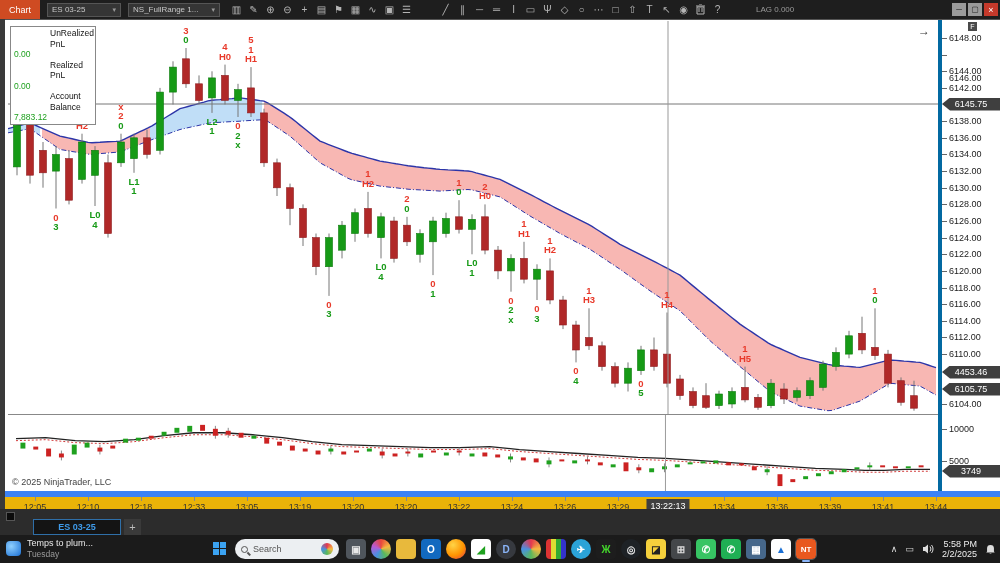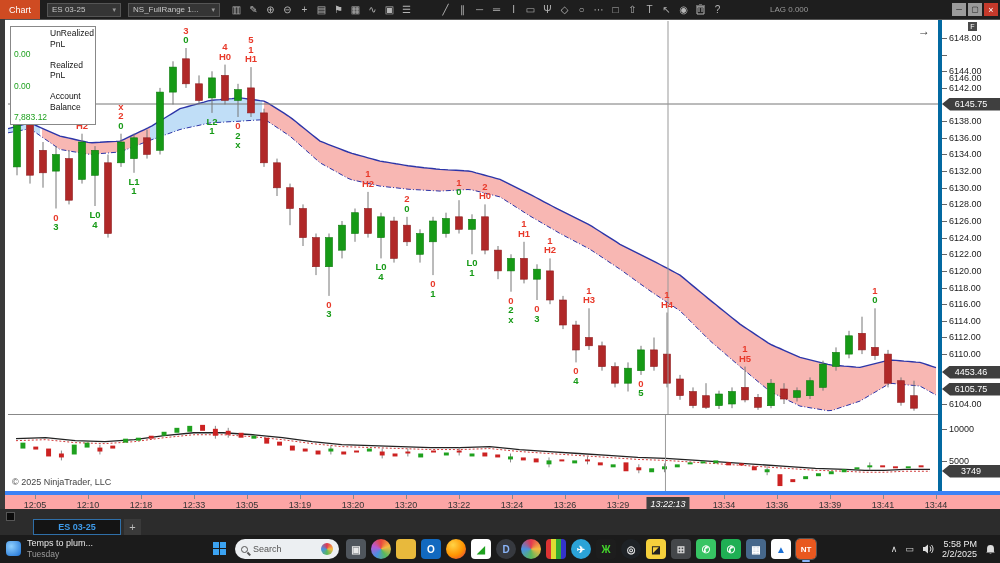--- a/index.html
+++ b/index.html
@@ -11,47 +11,47 @@
            display:flex;align-items:center;}
   .chart-tab{background:#cf4b22;color:#fff;font-size:9px;height:19px;padding:0 9px;
              display:flex;align-items:center;}
   .dd{display:flex;align-items:center;justify-content:space-between;background:#353535;
       border:1px solid #555;height:14px;margin-left:7px;padding:0 4px;font-size:8px;color:#c8c8c8;}
   .dd .caret{font-size:7px;color:#999;margin-left:3px;}
   .tb-icons{display:flex;align-items:center;margin-left:8px;}
   .tb-icon{width:17px;height:16px;display:flex;align-items:center;justify-content:center;
            font-size:10px;color:#b5b5b5;}
   .tb-sep{width:14px;}
-  .lag{margin-left:44px;font-size:8px;color:#9a9a9a;}
+  .lag{margin-left:30px;font-size:8px;color:#9a9a9a;}
   .dt{margin-left:26px;font-size:8px;color:#9a9a9a;margin-top:40px;}
   .winbtns{margin-left:auto;display:flex;gap:2px;margin-right:2px;}
   .winbtn{width:14px;height:13px;display:flex;align-items:center;justify-content:center;
           font-size:8px;background:#9a9a9a;color:#1e1e1e;}
   .winbtn.close{background:#c4392b;color:#fff;font-size:9px;}
   
   .chartwin{position:absolute;left:5px;top:19px;width:995px;height:490px;background:#fff;
             border-top:1px solid #555;}
   #main-svg{position:absolute;left:3px;top:1px;}
   #ind-svg{position:absolute;left:3px;top:394px;border-top:1px solid #888;}
   .priceaxis{position:absolute;left:933px;top:0;width:42px;height:471px;background:#fff;
              border-left:4px solid #0369a1;font-size:9px;color:#222;}
   .ptick{position:absolute;left:0;width:5px;height:1px;background:#666;}
   .plabel{position:absolute;left:7px;transform:translateY(-50%);}
   .pbadge{position:absolute;left:0;width:58px;height:13px;background:#3f3f3f;color:#fff;
           font-size:9px;display:flex;align-items:center;justify-content:center;
           clip-path:polygon(0 50%,8px 0,100% 0,100% 100%,8px 100%);}
   .fbadge{position:absolute;right:3px;top:2px;width:9px;height:9px;background:#4a4a4a;color:#fff;
           font-size:7px;display:flex;align-items:center;justify-content:center;}
   .arrow-latest{position:absolute;left:913px;top:4px;font-size:12px;color:#333;}
-  .timeaxis{position:absolute;left:0;top:471px;width:995px;height:19px;background:#fca5a5;
-            border-top:4px solid #3b82f6;font-size:9px;color:#333;}
+  .timeaxis{position:absolute;left:0;top:471px;width:995px;height:19px;background:#eab308;
+            border-top:6px solid #3b82f6;font-size:9px;color:#333;}
   .ttick{position:absolute;top:0;width:1px;height:4px;background:#888;}
   .tlabel{position:absolute;top:5px;transform:translateX(-50%);}
   .tbadge{position:absolute;top:2px;height:14px;background:#3f3f3f;color:#fff;font-size:9px;
-          display:flex;align-items:center;padding:0 4px;transform:translateX(-50%);font-style:italic;}
+          display:flex;align-items:center;padding:0 4px;transform:translateX(-50%);}
   .pnlbox{position:absolute;left:5px;top:6px;width:86px;background:#fff;border:1px solid #888;
           padding:1px 3px;font-size:8.5px;line-height:10.5px;}
   .pnlbox .lbl{color:#111;margin-left:36px;}
   .pnlbox .val{color:#1fa11f;}
   .copyright{position:absolute;left:7px;top:457px;font-size:9px;color:#444;}
   
   .bottombar{position:absolute;left:0;top:509px;width:1000px;height:26px;background:#2c2c2c;}
   .mini-icon{position:absolute;left:6px;top:3px;width:9px;height:9px;background:#0b0b0b;border:1px solid #555;}
   .chart-tab2{position:absolute;left:33px;top:10px;height:16px;width:88px;background:#141414;
               border:1px solid #2f6fa8;color:#3f9bea;font-weight:bold;font-size:9px;

